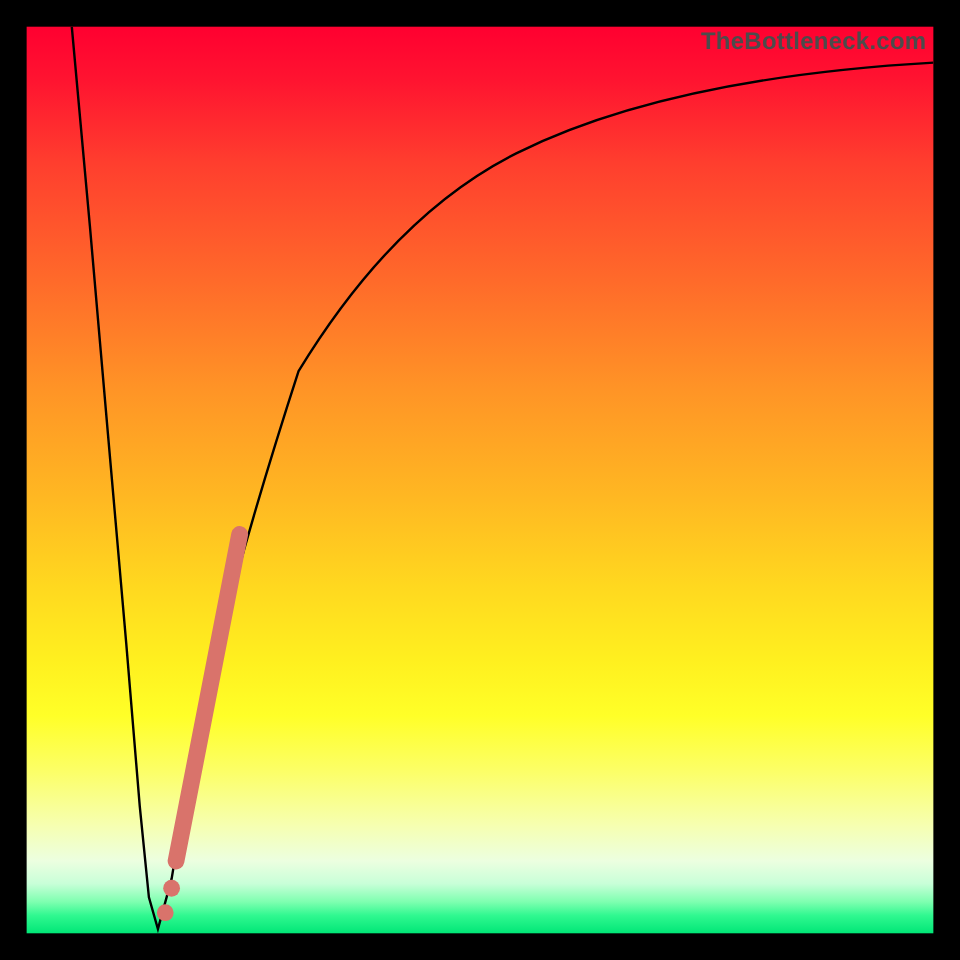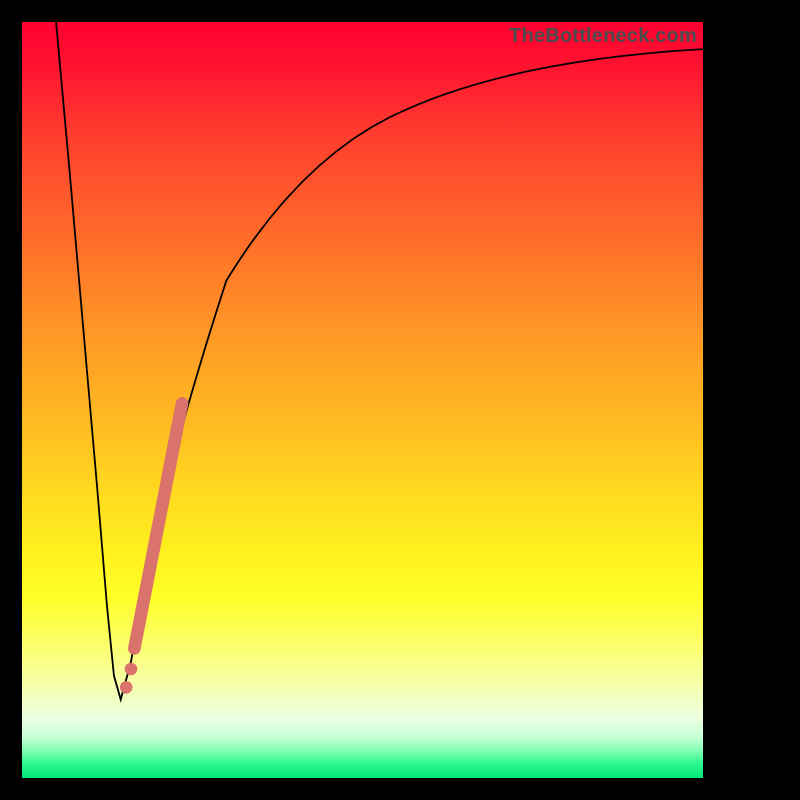--- a/index.html
+++ b/index.html
@@ -15,21 +15,21 @@
     position: absolute;
     top: 0; left: 0;
     width: 800px;
     height: 800px;
     background: #000;
   }
   .plot-area {
     position: absolute;
     top: 22px;
     left: 22px;
-    width: 681px;
+    width: 756px;
     height: 756px;
     overflow: hidden;
   }
   .gradient-bg {
     position: absolute;
     inset: 0;
     
     background: linear-gradient(
       to bottom,
       #ff0030 0%,

